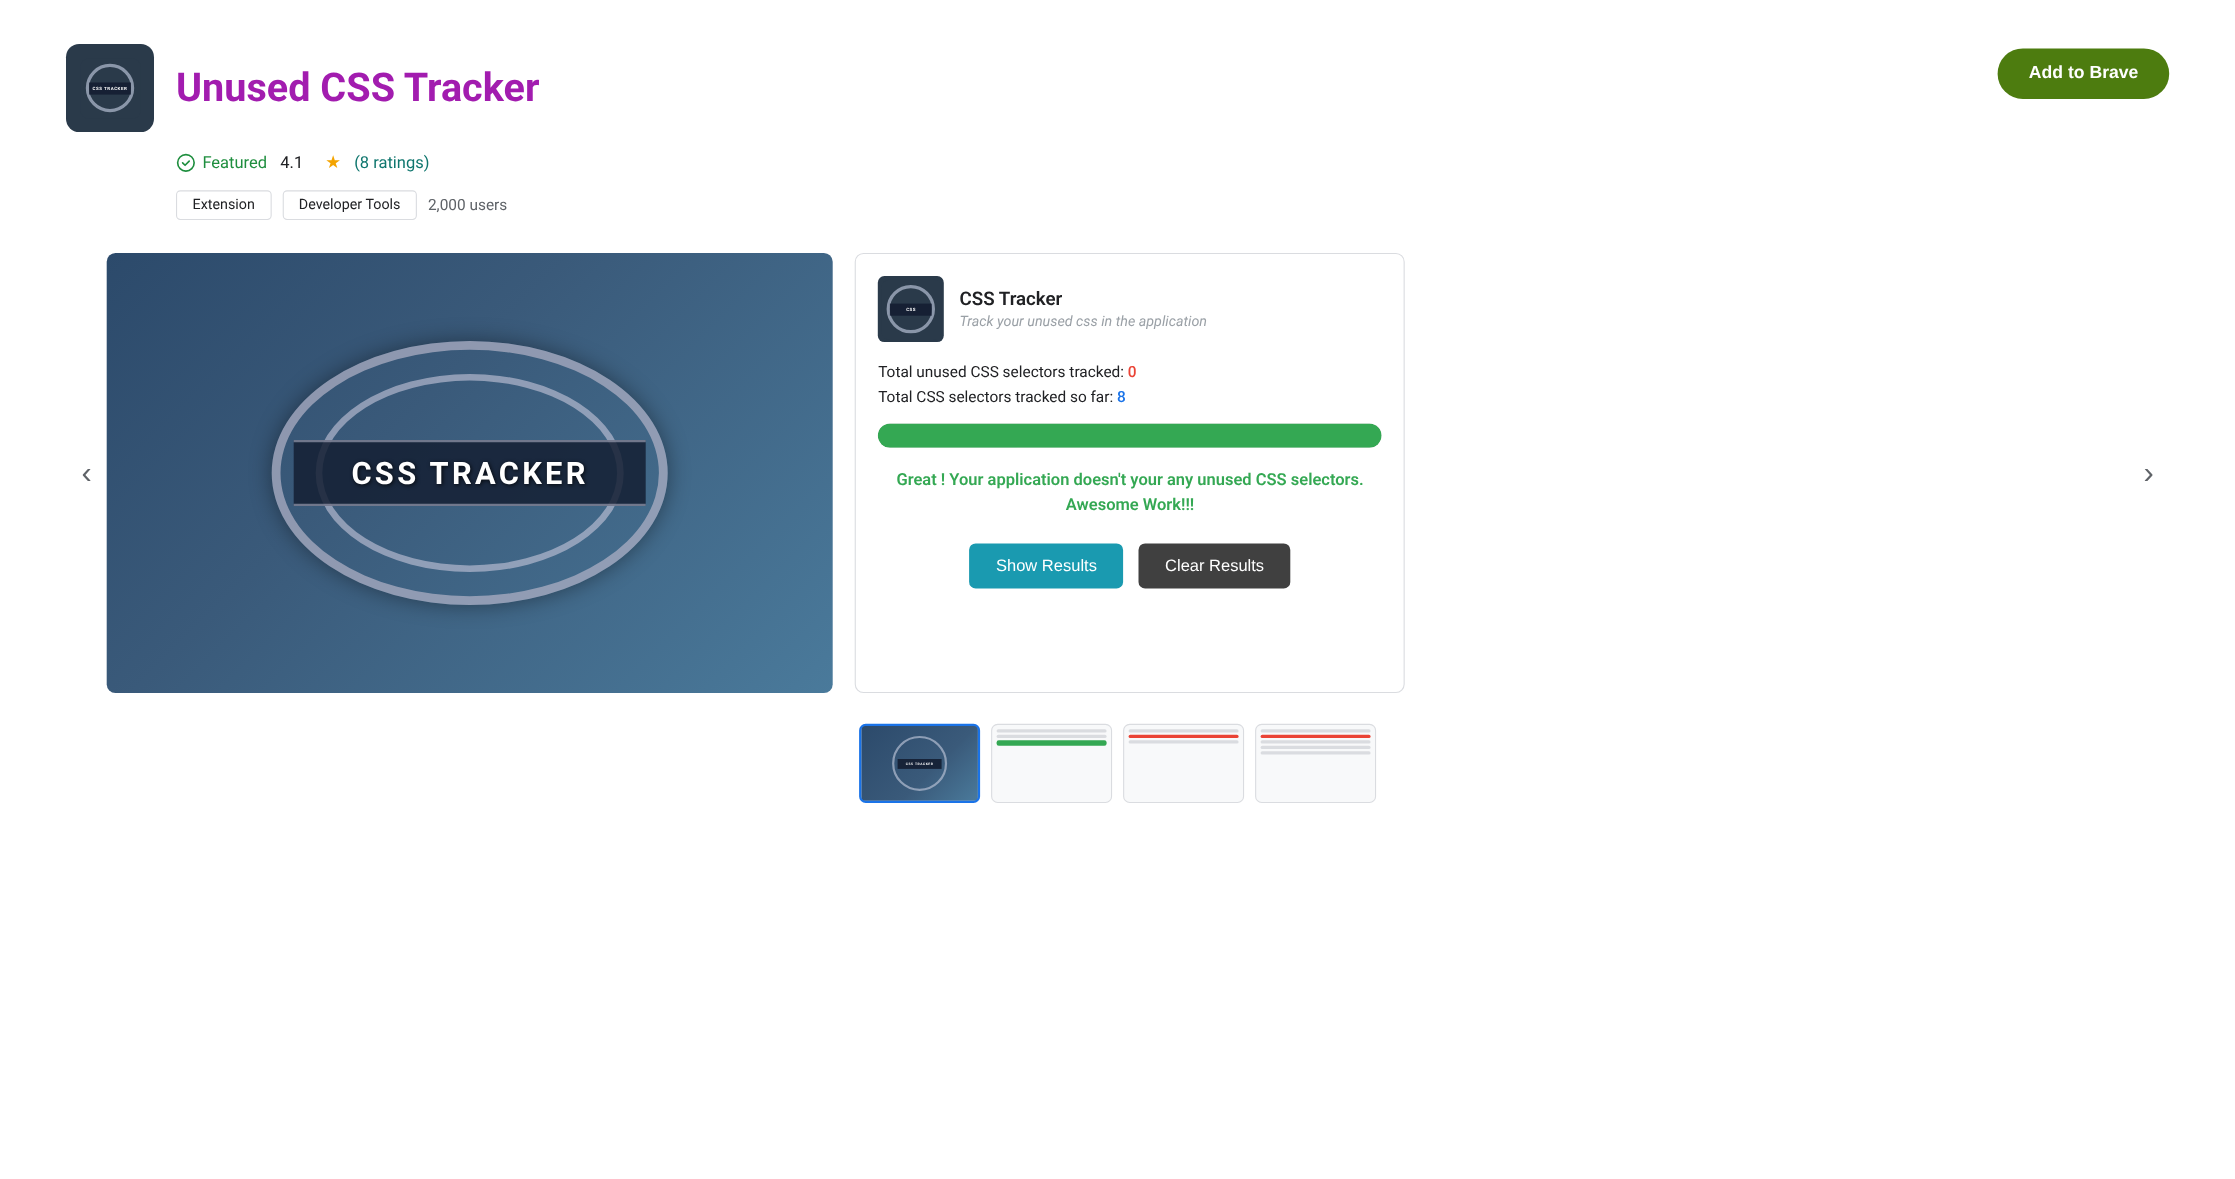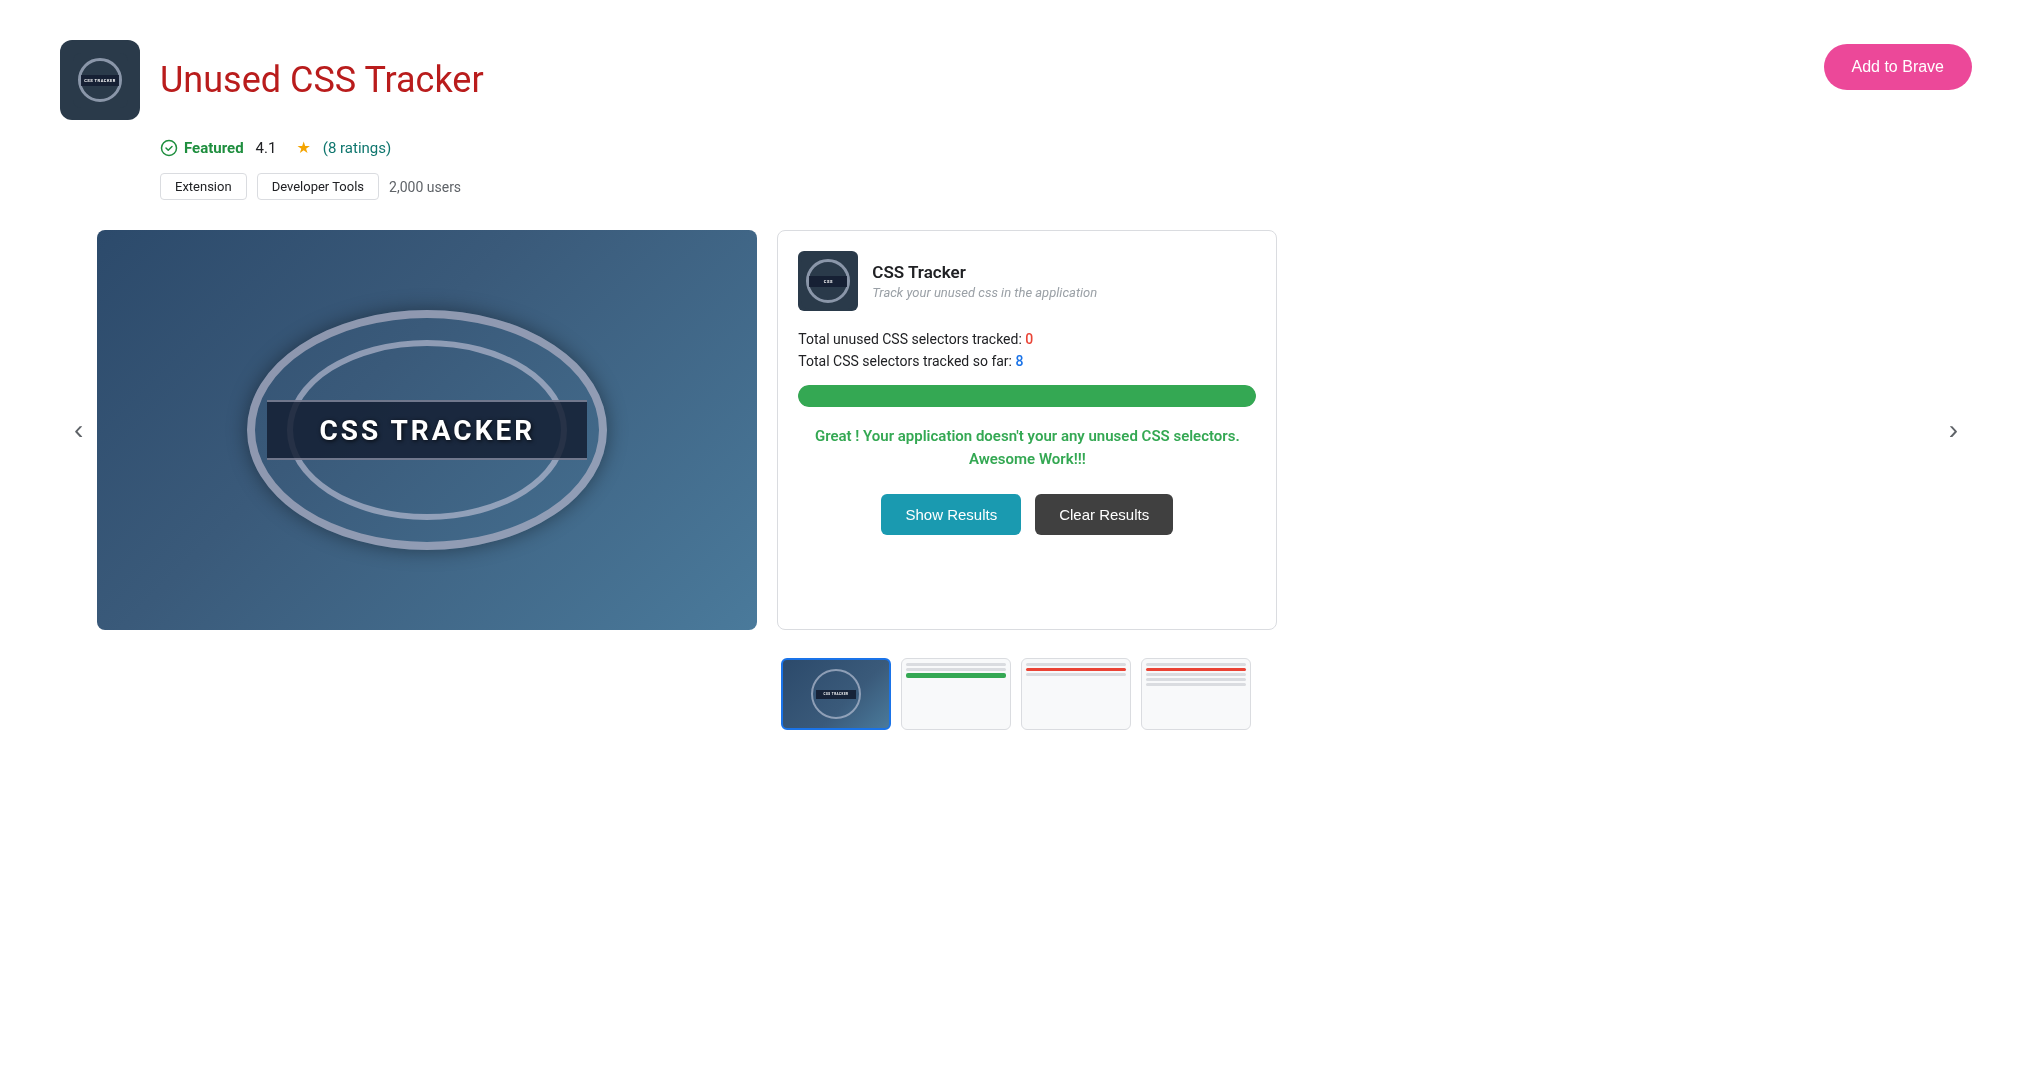--- a/index.html
+++ b/index.html
@@ -28,50 +28,50 @@
       height: 80px;
       border-radius: 12px;
       background: #2a3a4a;
       display: flex;
       align-items: center;
       justify-content: center;
       overflow: hidden;
     }
     .ext-title {
       font-size: 36px;
-      font-weight: 400;
-      color: #b91c1c;
+      font-weight: 700;
+      color: #a21caf;
     }
     .add-to-brave-btn {
-      background: #ec4899;
+      background: #4d7c0f;
       color: #fff;
       border: none;
       border-radius: 24px;
       padding: 14px 28px;
       font-size: 16px;
-      font-weight: 400;
+      font-weight: 700;
       cursor: pointer;
       white-space: nowrap;
       margin-top: 4px;
     }
 
     
     .meta-row {
       display: flex;
       align-items: center;
       gap: 12px;
       margin-bottom: 16px;
       margin-left: 100px;
     }
     .featured-badge {
       display: flex;
       gap: 6px;
       color: #1e8e3e;
       font-size: 15px;
-      font-weight: 700;
+      font-weight: 400;
     }
     .featured-icon {
       width: 18px;
       height: 18px;
     }
     .rating {
       display: flex;
       align-items: center;
       gap: 20px;
       font-size: 15px;

